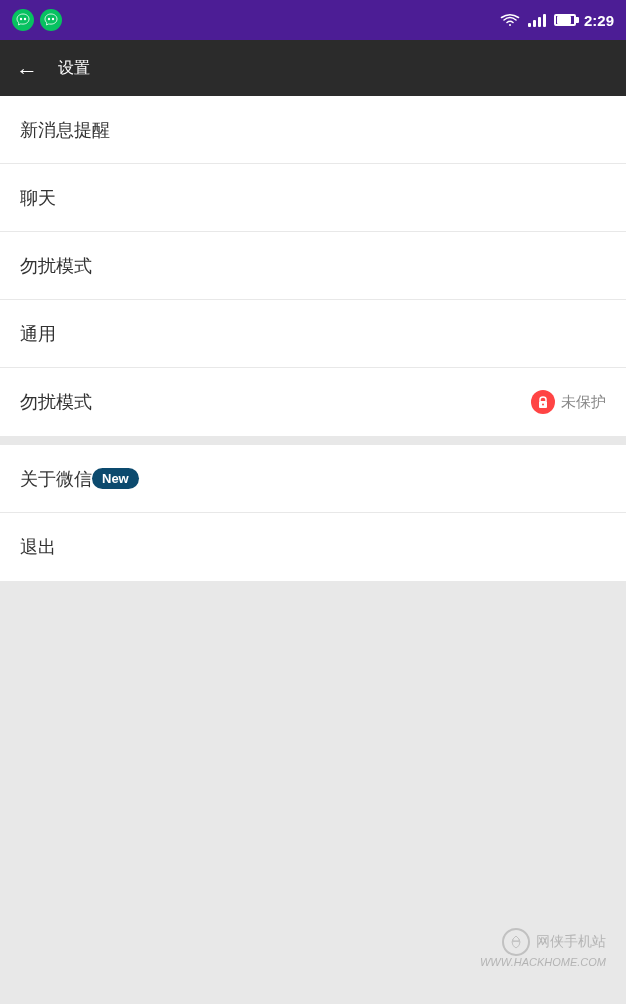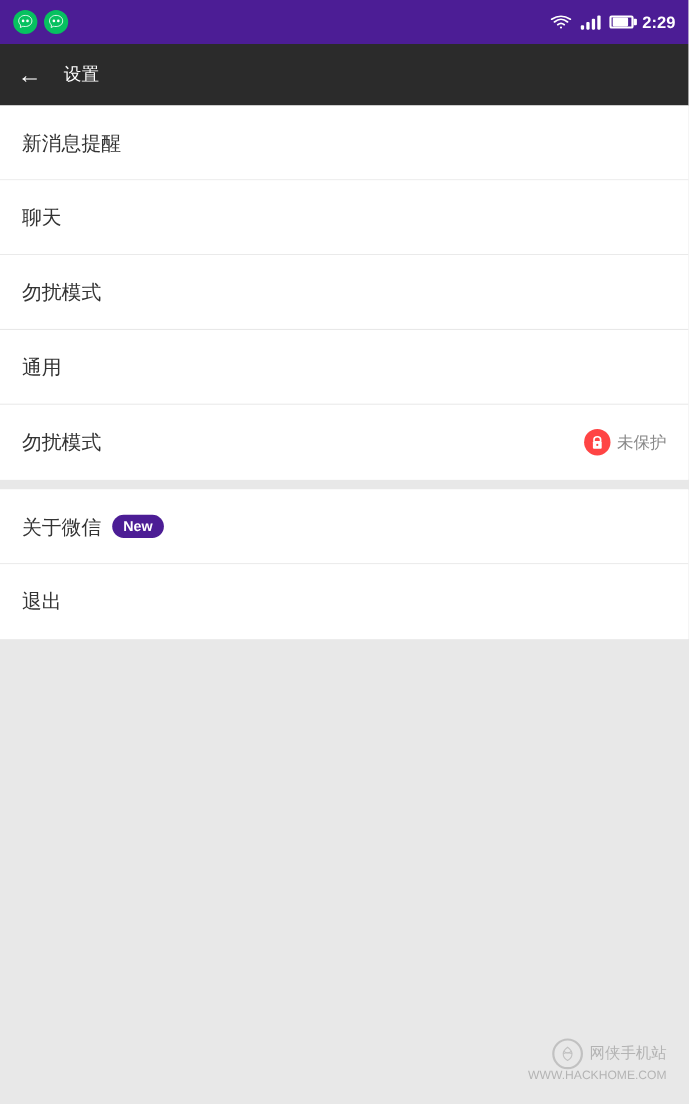--- a/index.html
+++ b/index.html
@@ -178,51 +178,51 @@
       border-radius: 50%;
       display: flex;
       align-items: center;
       justify-content: center;
       color: white;
       font-size: 13px;
     }
 
     
     .new-badge {
-      background: #4c1d95;
+      background: #0c4a6e;
       color: white;
       font-size: 13px;
       font-weight: bold;
       padding: 3px 10px;
       border-radius: 12px;
-      margin-left: 10px;
     }
 
     
     .watermark {
       position: absolute;
-      bottom: 20px;
+      bottom: 36px;
       right: 20px;
       display: flex;
       flex-direction: column;
       align-items: flex-end;
       opacity: 0.4;
     }
 
     .watermark-logo {
       display: flex;
       align-items: center;
       gap: 6px;
       color: #666;
       font-size: 14px;
     }
 
     .watermark-url {
       color: #666;
       font-size: 11px;
+      font-style: italic;
     }
 
     .logo-circle {
       width: 28px;
       height: 28px;
       border: 2px solid #888;
       border-radius: 50%;
       display: flex;
       align-items: center;
       justify-content: center;

